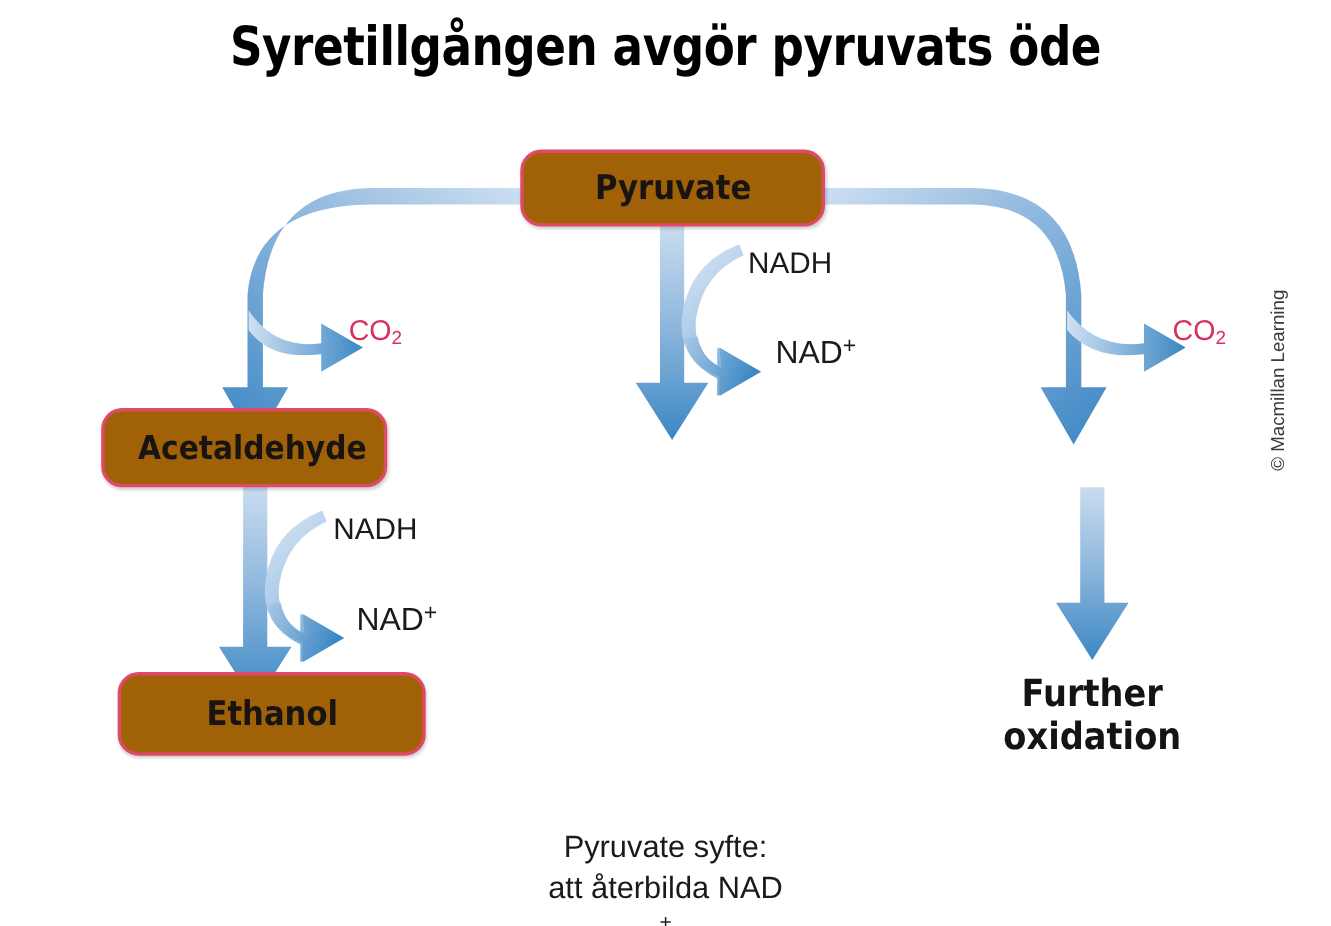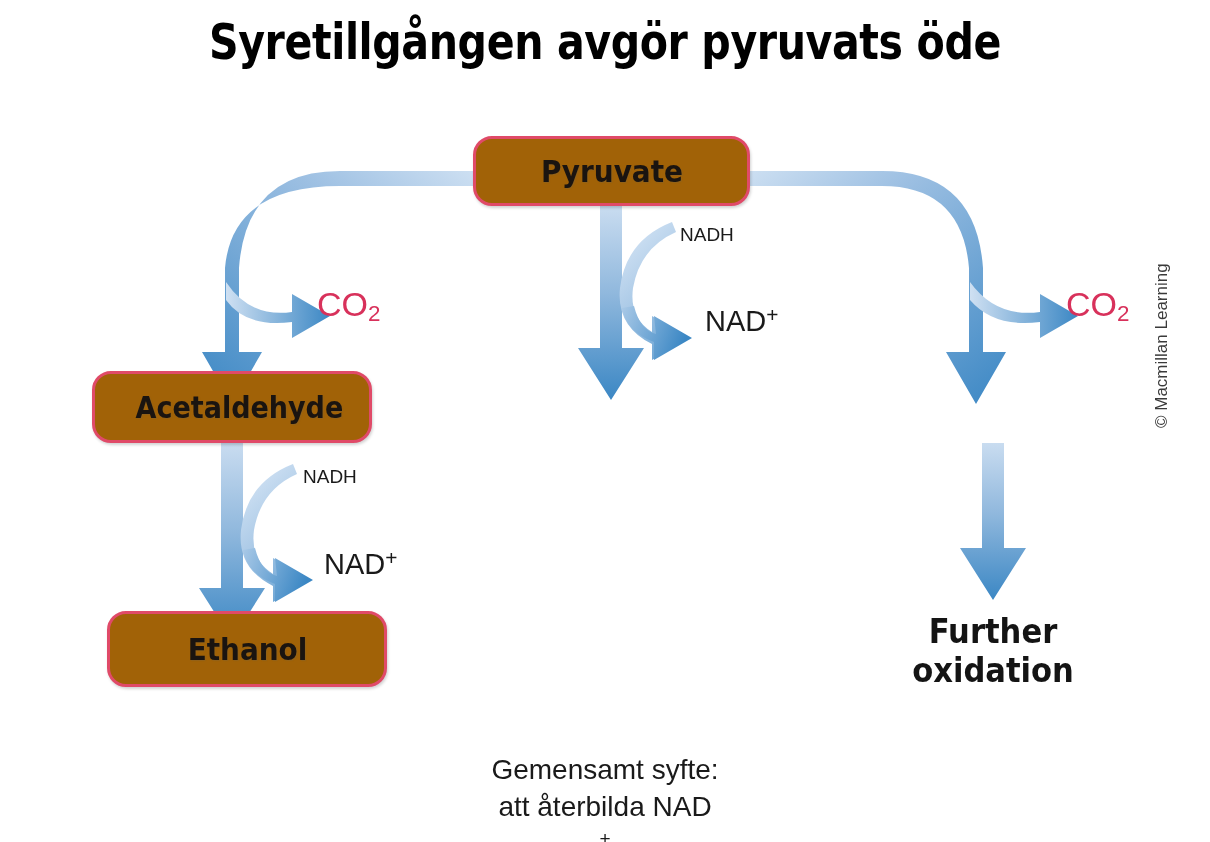--- a/index.html
+++ b/index.html
@@ -63,51 +63,51 @@
     font-family: "DejaVu Sans", sans-serif;
     font-weight: bold;
     font-size: 31px;
     color: #1a1410;
     transform: scaleX(0.9);
     white-space: nowrap;
     text-shadow: 1px 1px 1px rgba(120,100,60,0.35);
   }
 
   #box-pyruvate    { left: 473px; top: 136px; width: 277px; height: 70px; }
-  #box-acetaldehyde{ left: 92px;  top: 371px; width: 280px; height: 72px; padding-left: 15px; }
+  #box-acetaldehyde{ left: 92px;  top: 371px; width: 260px; height: 72px; padding-left: 15px; }
   #box-lactate     { left: 473px; top: 371px; width: 277px; height: 72px; }
   #box-acetylcoa   { left: 853px; top: 371px; width: 280px; height: 72px; }
   #box-ethanol     { left: 92px;  top: 611px; width: 280px; height: 76px; margin-left: 15px; }
 
   #box-acetaldehyde span { font-size: 30px; }
   #box-acetylcoa span    { font-size: 30px; }
 
   
   .lbl {
     position: absolute;
     font-family: "Liberation Sans", sans-serif;
     color: #1a1a1a;
     white-space: nowrap;
   }
 
   .co2 {
     font-family: "Liberation Sans", sans-serif;
-    font-size: 34px;
+    font-size: 26px;
     color: #D8315B;
     white-space: nowrap;
   }
   .co2 sub {
     font-size: 0.66em;
     vertical-align: -0.22em;
   }
 
   #co2-left  { position: absolute; left: 317px; top: 285px; }
   #co2-right { position: absolute; left: 1066px; top: 285px; }
 
-  .nadh { font-size: 19px; }
+  .nadh { font-size: 27px; }
   .nadp { font-size: 29px; text-align: center; }
   .nadp sup {
     font-size: 0.72em;
     vertical-align: 0.42em;
     font-weight: 400;
   }
 
   #nadh-mid { left: 680px; top: 224px; }
   #nadp-mid { left: 705px; top: 303px; }
   #nadh-left{ left: 303px; top: 466px; }
@@ -341,19 +341,19 @@
 
   <div class="lbl nadh" id="nadh-left">NADH</div>
   <div class="lbl nadp" id="nadp-left"><span>NAD</span><sup>+</sup></div>
 
   <div id="further-oxidation">
     <span>Further</span>
     <span>oxidation</span>
   </div>
 
   <div id="caption">
-    <span>Gemensamt syfte:</span>
+    <span>Pyruvate syfte:</span>
     <span><span>att återbilda NAD</span><sup>+</sup></span>
   </div>
 
   <div id="copyright">© Macmillan Learning</div>
 
 </div>
 
 </body></html>

